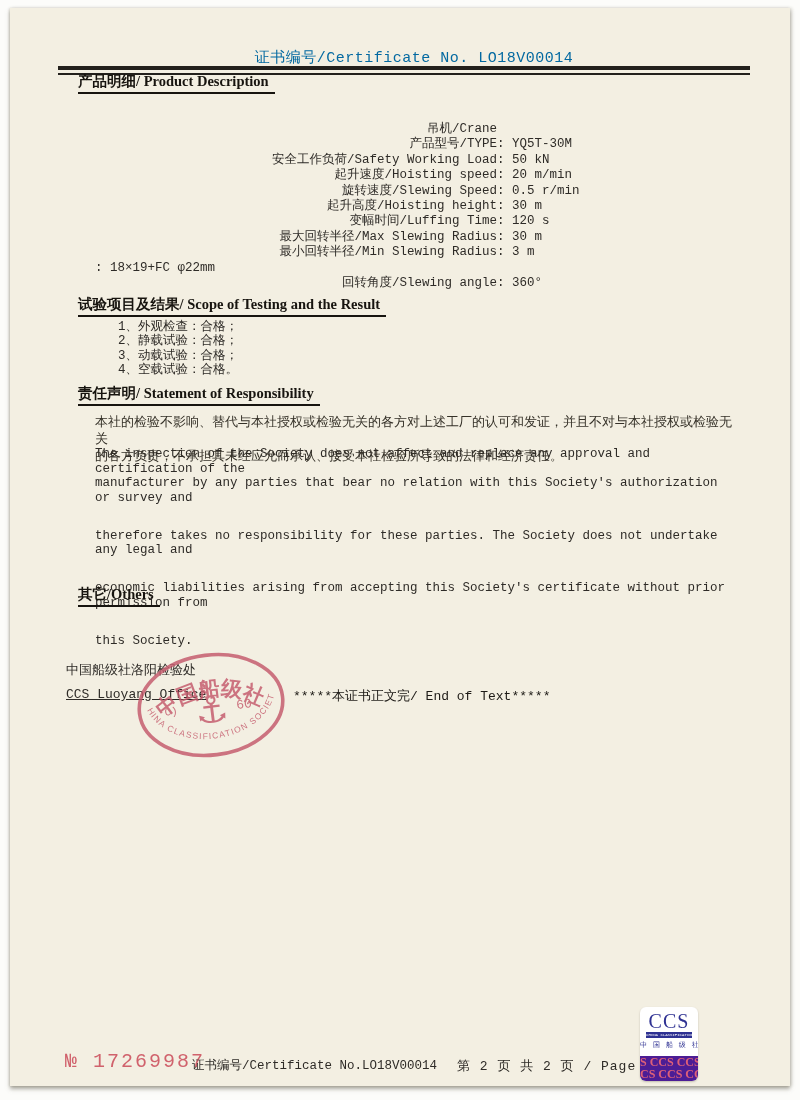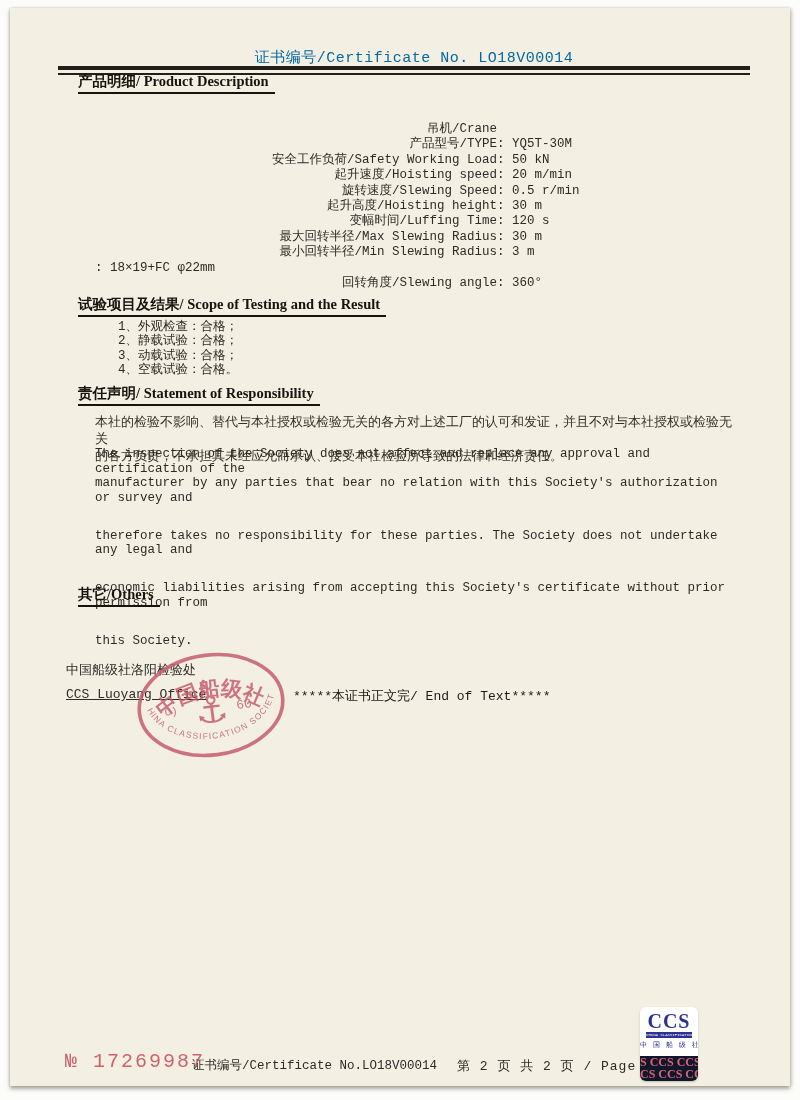--- a/index.html
+++ b/index.html
@@ -51,27 +51,27 @@
   .end-text{left:283px;top:679px;font-size:13px;font-weight:normal;color:#1d1a16;}
   
   .stamp{left:122px;top:641px;width:158px;height:112px;transform:rotate(-7deg);opacity:.82;}
   
   .serial{left:55px;top:1042px;font-size:20px;letter-spacing:2px;color:#cd5360;opacity:.9;}
   .footer-cert{left:182px;top:1049px;font-size:12.5px;}
   .footer-page{left:447px;top:1049px;font-size:13px;letter-spacing:1px;}
   
   .ccs-card{left:630px;top:999px;width:58px;height:74px;background:#fff;
     border-radius:6px;overflow:hidden;box-shadow:0 1px 2px rgba(120,115,100,.4);}
-  .ccs-acronym{font-family:"Liberation Serif","DejaVu Serif",serif;font-weight:bold;
+  .ccs-acronym{font-family:"Liberation Serif","DejaVu Serif",serif;font-weight:normal;
     font-size:20px;color:#2e3192;text-align:center;margin-top:4px;letter-spacing:1px;line-height:20px;}
   .ccs-bar{margin:1px 6px 0;height:6px;background:#2e3192;color:#fff;font-size:4px;
     line-height:6px;text-align:center;white-space:nowrap;overflow:hidden;letter-spacing:0;}
   .ccs-cn{font-size:7px;color:#2e3192;text-align:center;letter-spacing:2px;margin-top:2px;
     font-family:"Liberation Sans","DejaVu Sans",sans-serif;white-space:nowrap;}
-  .ccs-band{position:absolute;left:0;right:0;bottom:0;height:24px;background:#0f172a;
+  .ccs-band{position:absolute;left:0;right:0;bottom:0;height:24px;background:#4c1d95;
     color:#de6078;font-family:"Liberation Serif","DejaVu Serif",serif;font-weight:bold;
     font-size:12px;line-height:11.5px;white-space:nowrap;overflow:hidden;padding-top:1px;}
 </style>
 </head>
 <body>
 
 <div class="scan-page">
 
   <div class="abs cert-title">证书编号/Certificate No. LO18V00014</div>
   <div class="abs double-rule"></div>

